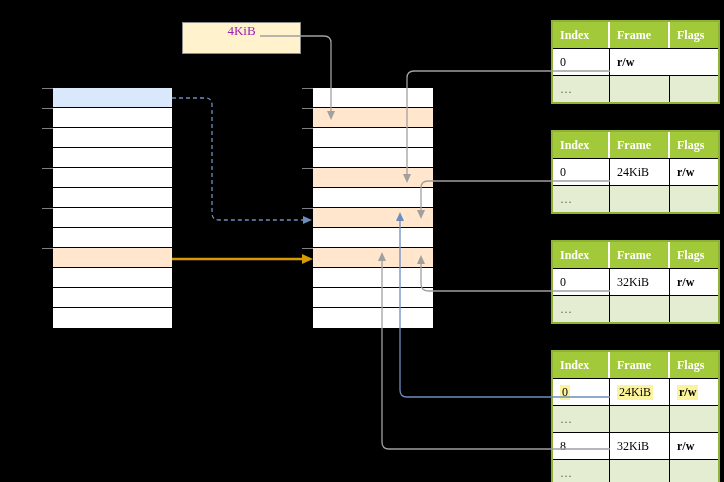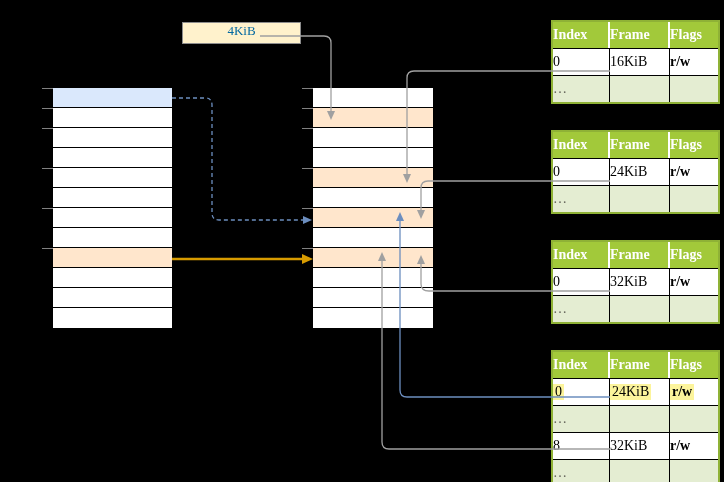--- a/index.html
+++ b/index.html
@@ -13,31 +13,31 @@
   #middle-table{left:312px;top:87px;width:120px;}
   .mem-row{height:20px;border-bottom:1px solid #000;box-sizing:border-box;}
   .mem-row:last-child{border-bottom:none;}
   .f-white{background:#ffffff;}
   .f-blue{background:var(--blue-row);}
   .f-peach{background:var(--peach);}
   
   .tick{position:absolute;width:11px;height:1px;background:var(--tick-gray);}
   
   #size-label{
-    position:absolute;left:182px;top:22px;width:119px;height:22px;box-sizing:border-box;
+    position:absolute;left:182px;top:22px;width:119px;height:32px;box-sizing:border-box;
     background:var(--cream);border:1px solid var(--cream-border);
-    color:#0369a1;font-size:13px;text-align:center;line-height:16px;
+    color:#a21caf;font-size:13px;text-align:center;line-height:16px;
   }
   
   .ptable{position:absolute;left:551px;border:2px solid var(--table-border-green);background:#fff;}
   .pt-header,.pt-row{display:grid;grid-template-columns:57px 60px 48px;height:26px;}
   .pt-header{background:var(--header-green);}
   .pt-cell{
-    padding-left:0;display:flex;align-items:center;box-sizing:border-box;
-    font-size:14px;color:#000;border-right:1px solid #000;overflow:hidden;
+    padding-left:7px;display:flex;align-items:center;box-sizing:border-box;
+    font-size:12px;color:#000;border-right:1px solid #000;overflow:hidden;
   }
   .pt-cell:last-child{border-right:none;font-weight:bold;}
   .pt-header .pt-cell{color:#fff;font-weight:bold;border-right:2px solid #fff;}
   .pt-header .pt-cell:last-child{border-right:none;}
   .pt-row{border-top:1px solid #000;background:#fff;}
   .pt-row.ellipsis{background:var(--row-green);}
   .pt-row.ellipsis .pt-cell{color:var(--ellipsis-color);}
   .hl{background:var(--highlight-yellow);padding:0 2px;}
   
   #arrows{position:absolute;left:0;top:0;width:724px;height:482px;pointer-events:none;z-index:5;}
@@ -107,23 +107,20 @@
         <div class="pt-header">
           <div class="pt-cell">Index</div>
           <div class="pt-cell">Frame</div>
           <div class="pt-cell">Flags</div>
         </div>
         <div class="pt-row">
           <div class="pt-cell">
             <span>0</span>
           </div>
           <div class="pt-cell">
-            <span>16KiB</span>
-          </div>
-          <div class="pt-cell">
             <span>r/w</span>
           </div>
         </div>
         <div class="pt-row ellipsis">
           <div class="pt-cell">
             <span>…</span>
           </div>
           <div class="pt-cell"></div>
           <div class="pt-cell"></div>
         </div>

